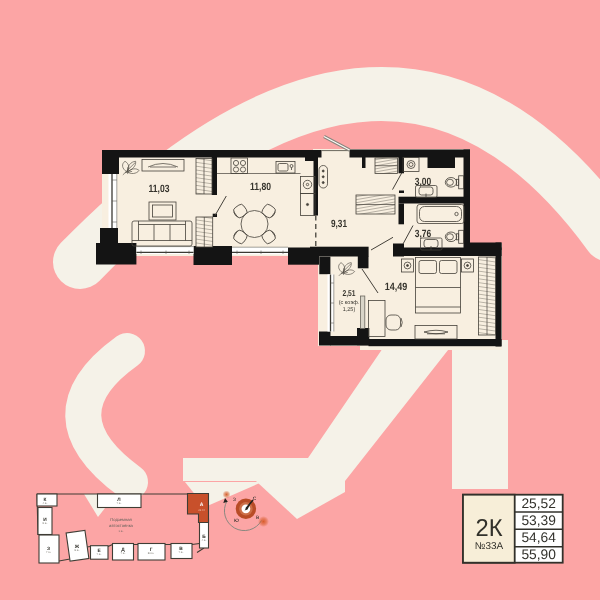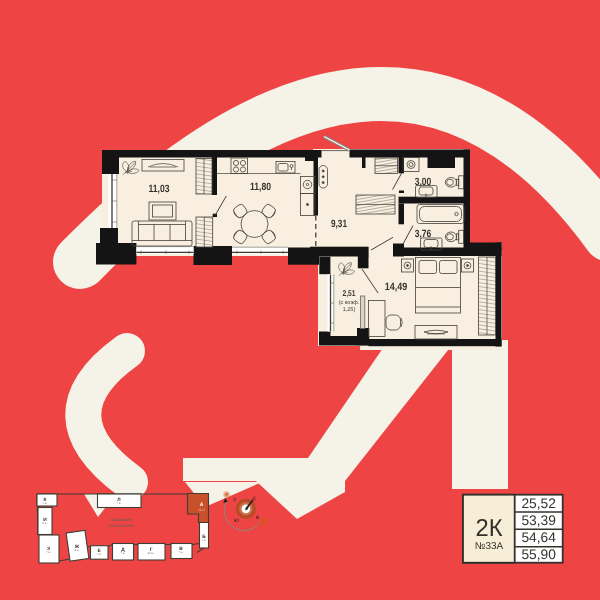--- a/index.html
+++ b/index.html
@@ -1,16 +1,16 @@
 <!DOCTYPE html>
 <html><head>
 <meta charset="utf-8">
 <style>
   html,body{margin:0;padding:0;background:#fff;}
-  #page{position:relative;width:600px;height:600px;background:#ef4444;overflow:hidden;
+  #page{position:relative;width:600px;height:600px;background:#fca5a5;overflow:hidden;
         font-family:"Liberation Sans", sans-serif;}
   svg{position:absolute;left:0;top:0;}
   text{font-family:"Liberation Sans", sans-serif;}
 </style>
 </head>
 <body>
 <div id="page">
 <svg width="600" height="600" viewBox="0 0 600 600" text-rendering="geometricPrecision" shape-rendering="geometricPrecision">
 <defs>
   <pattern id="hatch" patternUnits="userSpaceOnUse" width="3" height="3" patternTransform="rotate(75)">

